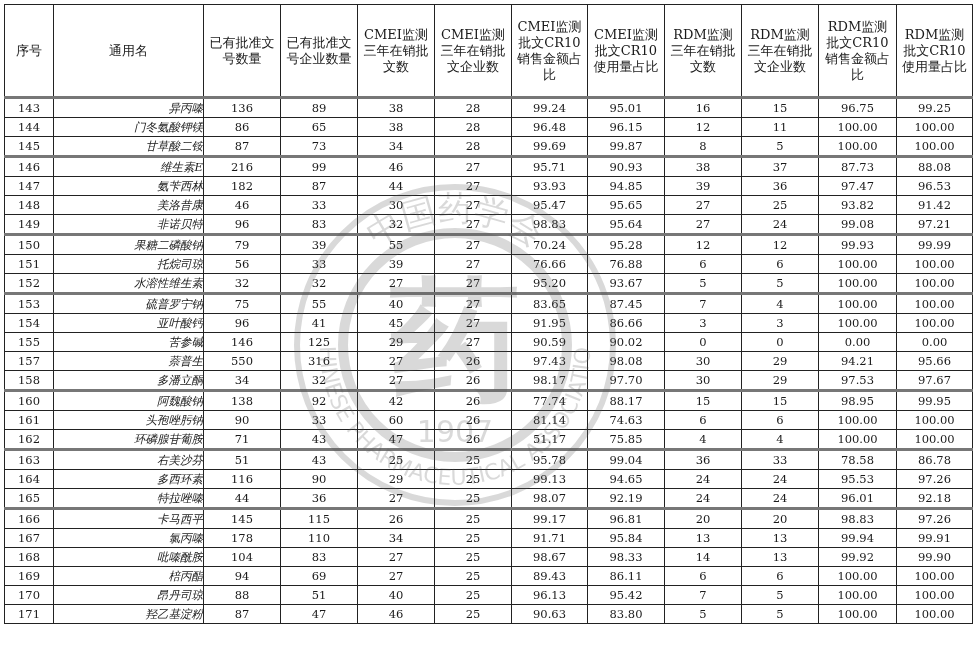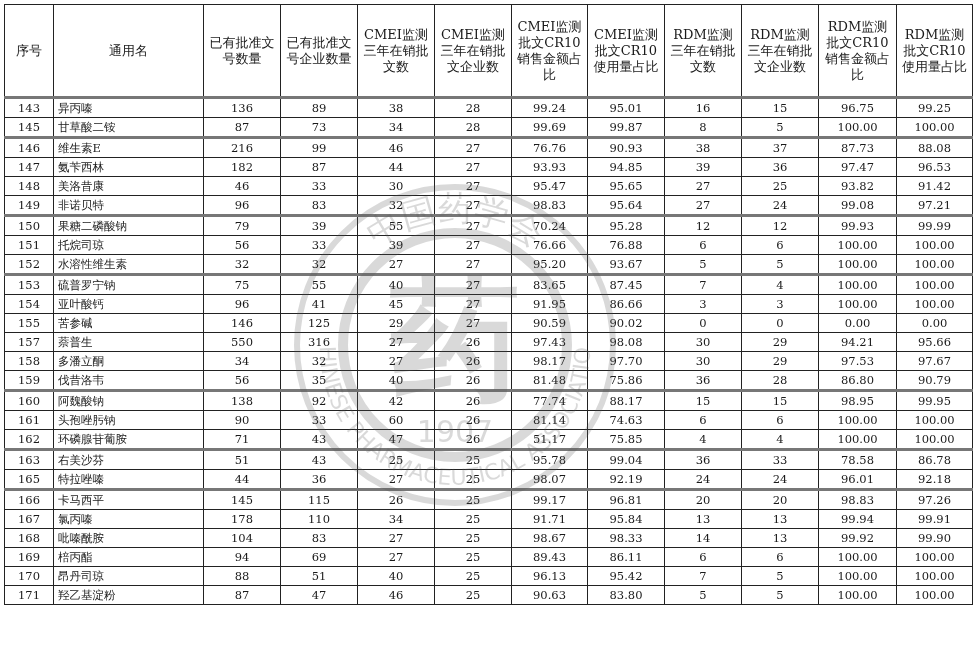--- a/index.html
+++ b/index.html
@@ -7,21 +7,21 @@
          font-family: "DejaVu Serif", "Liberation Serif", serif; color:#1a1a1a; }
   .watermark { position:absolute; left:290px; top:180px; width:330px; height:330px;
                pointer-events:none; z-index:2; opacity:0.22; }
   table.data { position:absolute; left:4px; top:4px; border-collapse:collapse;
                table-layout:fixed; width:968px; z-index:1; }
   table.data th, table.data td { border:1.5px solid #222; padding:0; text-align:center;
                overflow:hidden; white-space:nowrap; }
   table.data th { height:91px; font-weight:normal; font-size:13px; line-height:16px;
                white-space:normal; padding:0 3px; }
   table.data td { height:18px; font-size:11.5px; line-height:18px; }
-  table.data td.name { text-align:left; padding-left:4px; }
+  table.data td.name { text-align:right; padding-left:4px;font-style:italic; }
   table.data tr.sep td { border-top:3px solid #777; }
   table.data thead tr th { border-bottom:3px solid #777; }
 </style>
 </head>
 <body>
 
 <table class="data">
   <colgroup>
     <col style="width:49px">
       <col style="width:150px">
@@ -61,41 +61,55 @@
         <td>38</td>
         <td>28</td>
         <td>99.24</td>
         <td>95.01</td>
         <td>16</td>
         <td>15</td>
         <td>96.75</td>
         <td>99.25</td>
       </tr>
       <tr>
+        <td>144</td>
+        <td class="name">门冬氨酸钾镁</td>
+        <td>86</td>
+        <td>65</td>
+        <td>38</td>
+        <td>28</td>
+        <td>96.48</td>
+        <td>96.15</td>
+        <td>12</td>
+        <td>11</td>
+        <td>100.00</td>
+        <td>100.00</td>
+      </tr>
+      <tr>
         <td>145</td>
         <td class="name">甘草酸二铵</td>
         <td>87</td>
         <td>73</td>
         <td>34</td>
         <td>28</td>
         <td>99.69</td>
         <td>99.87</td>
         <td>8</td>
         <td>5</td>
         <td>100.00</td>
         <td>100.00</td>
       </tr>
       <tr class="sep">
         <td>146</td>
         <td class="name">维生素E</td>
         <td>216</td>
         <td>99</td>
         <td>46</td>
         <td>27</td>
-        <td>76.76</td>
+        <td>95.71</td>
         <td>90.93</td>
         <td>38</td>
         <td>37</td>
         <td>87.73</td>
         <td>88.08</td>
       </tr>
       <tr>
         <td>147</td>
         <td class="name">氨苄西林</td>
         <td>182</td>
@@ -242,34 +256,20 @@
         <td>32</td>
         <td>27</td>
         <td>26</td>
         <td>98.17</td>
         <td>97.70</td>
         <td>30</td>
         <td>29</td>
         <td>97.53</td>
         <td>97.67</td>
       </tr>
-      <tr>
-        <td>159</td>
-        <td class="name">伐昔洛韦</td>
-        <td>56</td>
-        <td>35</td>
-        <td>40</td>
-        <td>26</td>
-        <td>81.48</td>
-        <td>75.86</td>
-        <td>36</td>
-        <td>28</td>
-        <td>86.80</td>
-        <td>90.79</td>
-      </tr>
       <tr class="sep">
         <td>160</td>
         <td class="name">阿魏酸钠</td>
         <td>138</td>
         <td>92</td>
         <td>42</td>
         <td>26</td>
         <td>77.74</td>
         <td>88.17</td>
         <td>15</td>
@@ -311,20 +311,34 @@
         <td>51</td>
         <td>43</td>
         <td>25</td>
         <td>25</td>
         <td>95.78</td>
         <td>99.04</td>
         <td>36</td>
         <td>33</td>
         <td>78.58</td>
         <td>86.78</td>
+      </tr>
+      <tr>
+        <td>164</td>
+        <td class="name">多西环素</td>
+        <td>116</td>
+        <td>90</td>
+        <td>29</td>
+        <td>25</td>
+        <td>99.13</td>
+        <td>94.65</td>
+        <td>24</td>
+        <td>24</td>
+        <td>95.53</td>
+        <td>97.26</td>
       </tr>
       <tr>
         <td>165</td>
         <td class="name">特拉唑嗪</td>
         <td>44</td>
         <td>36</td>
         <td>27</td>
         <td>25</td>
         <td>98.07</td>
         <td>92.19</td>

